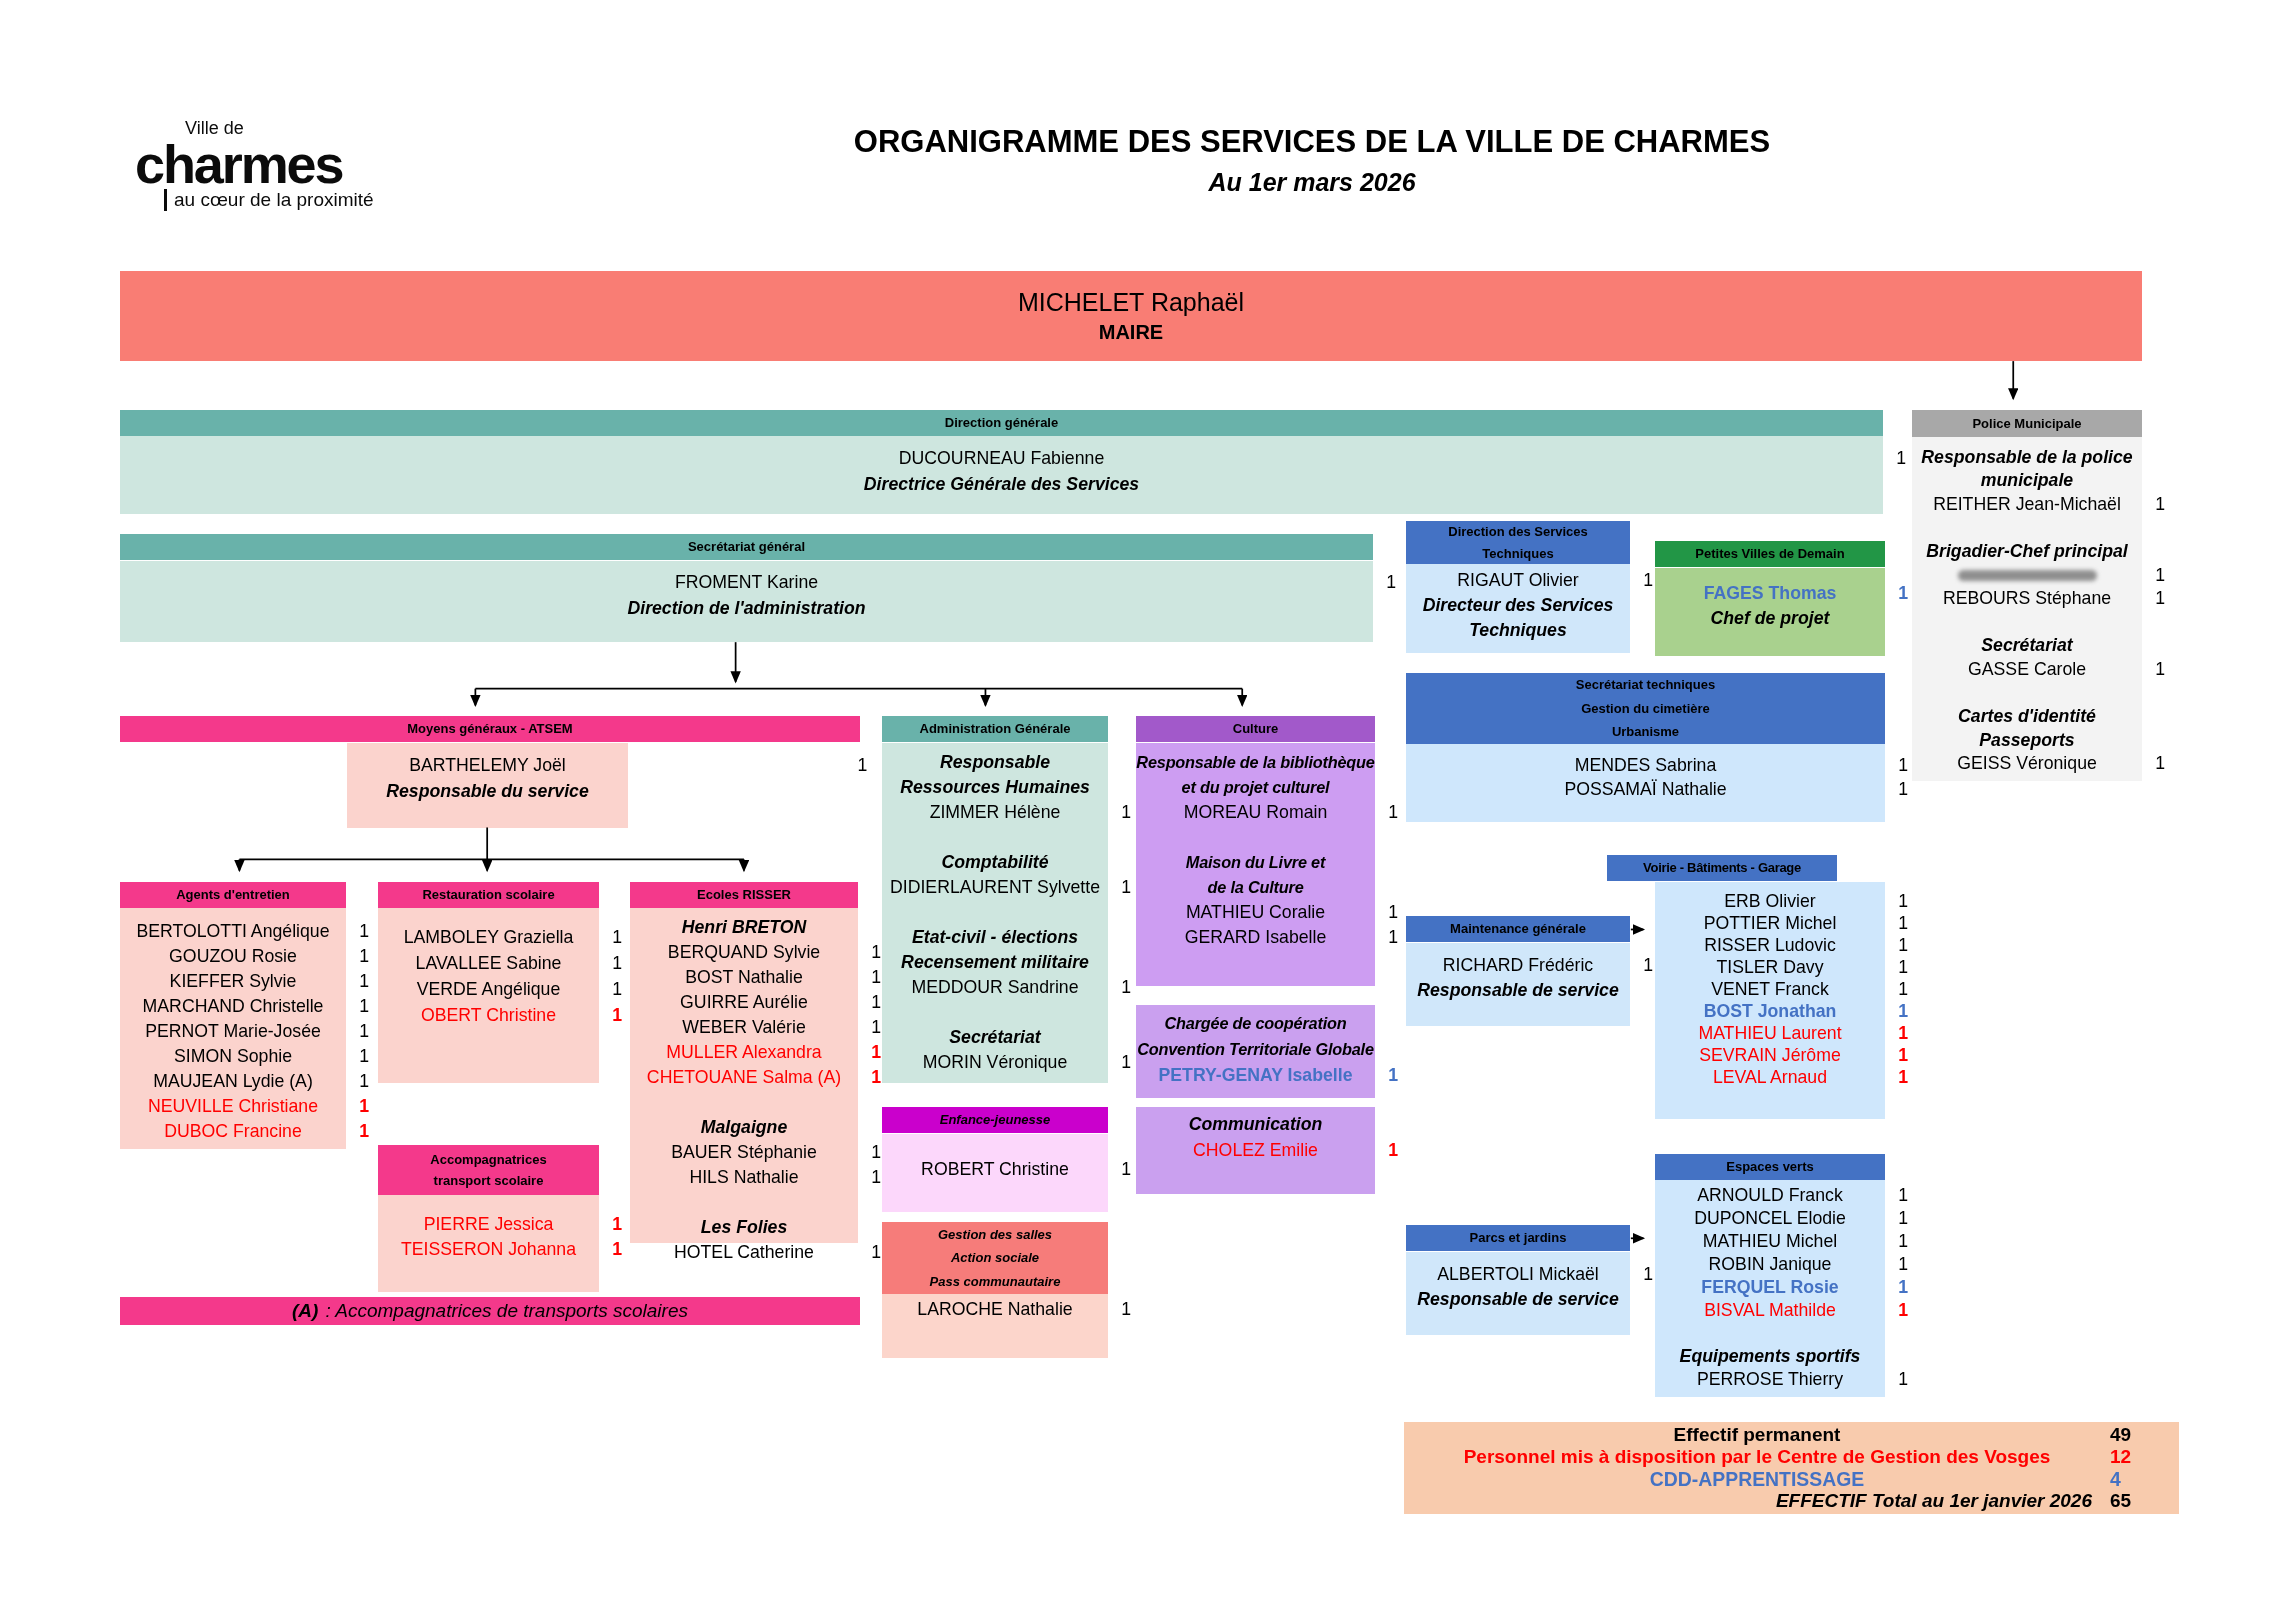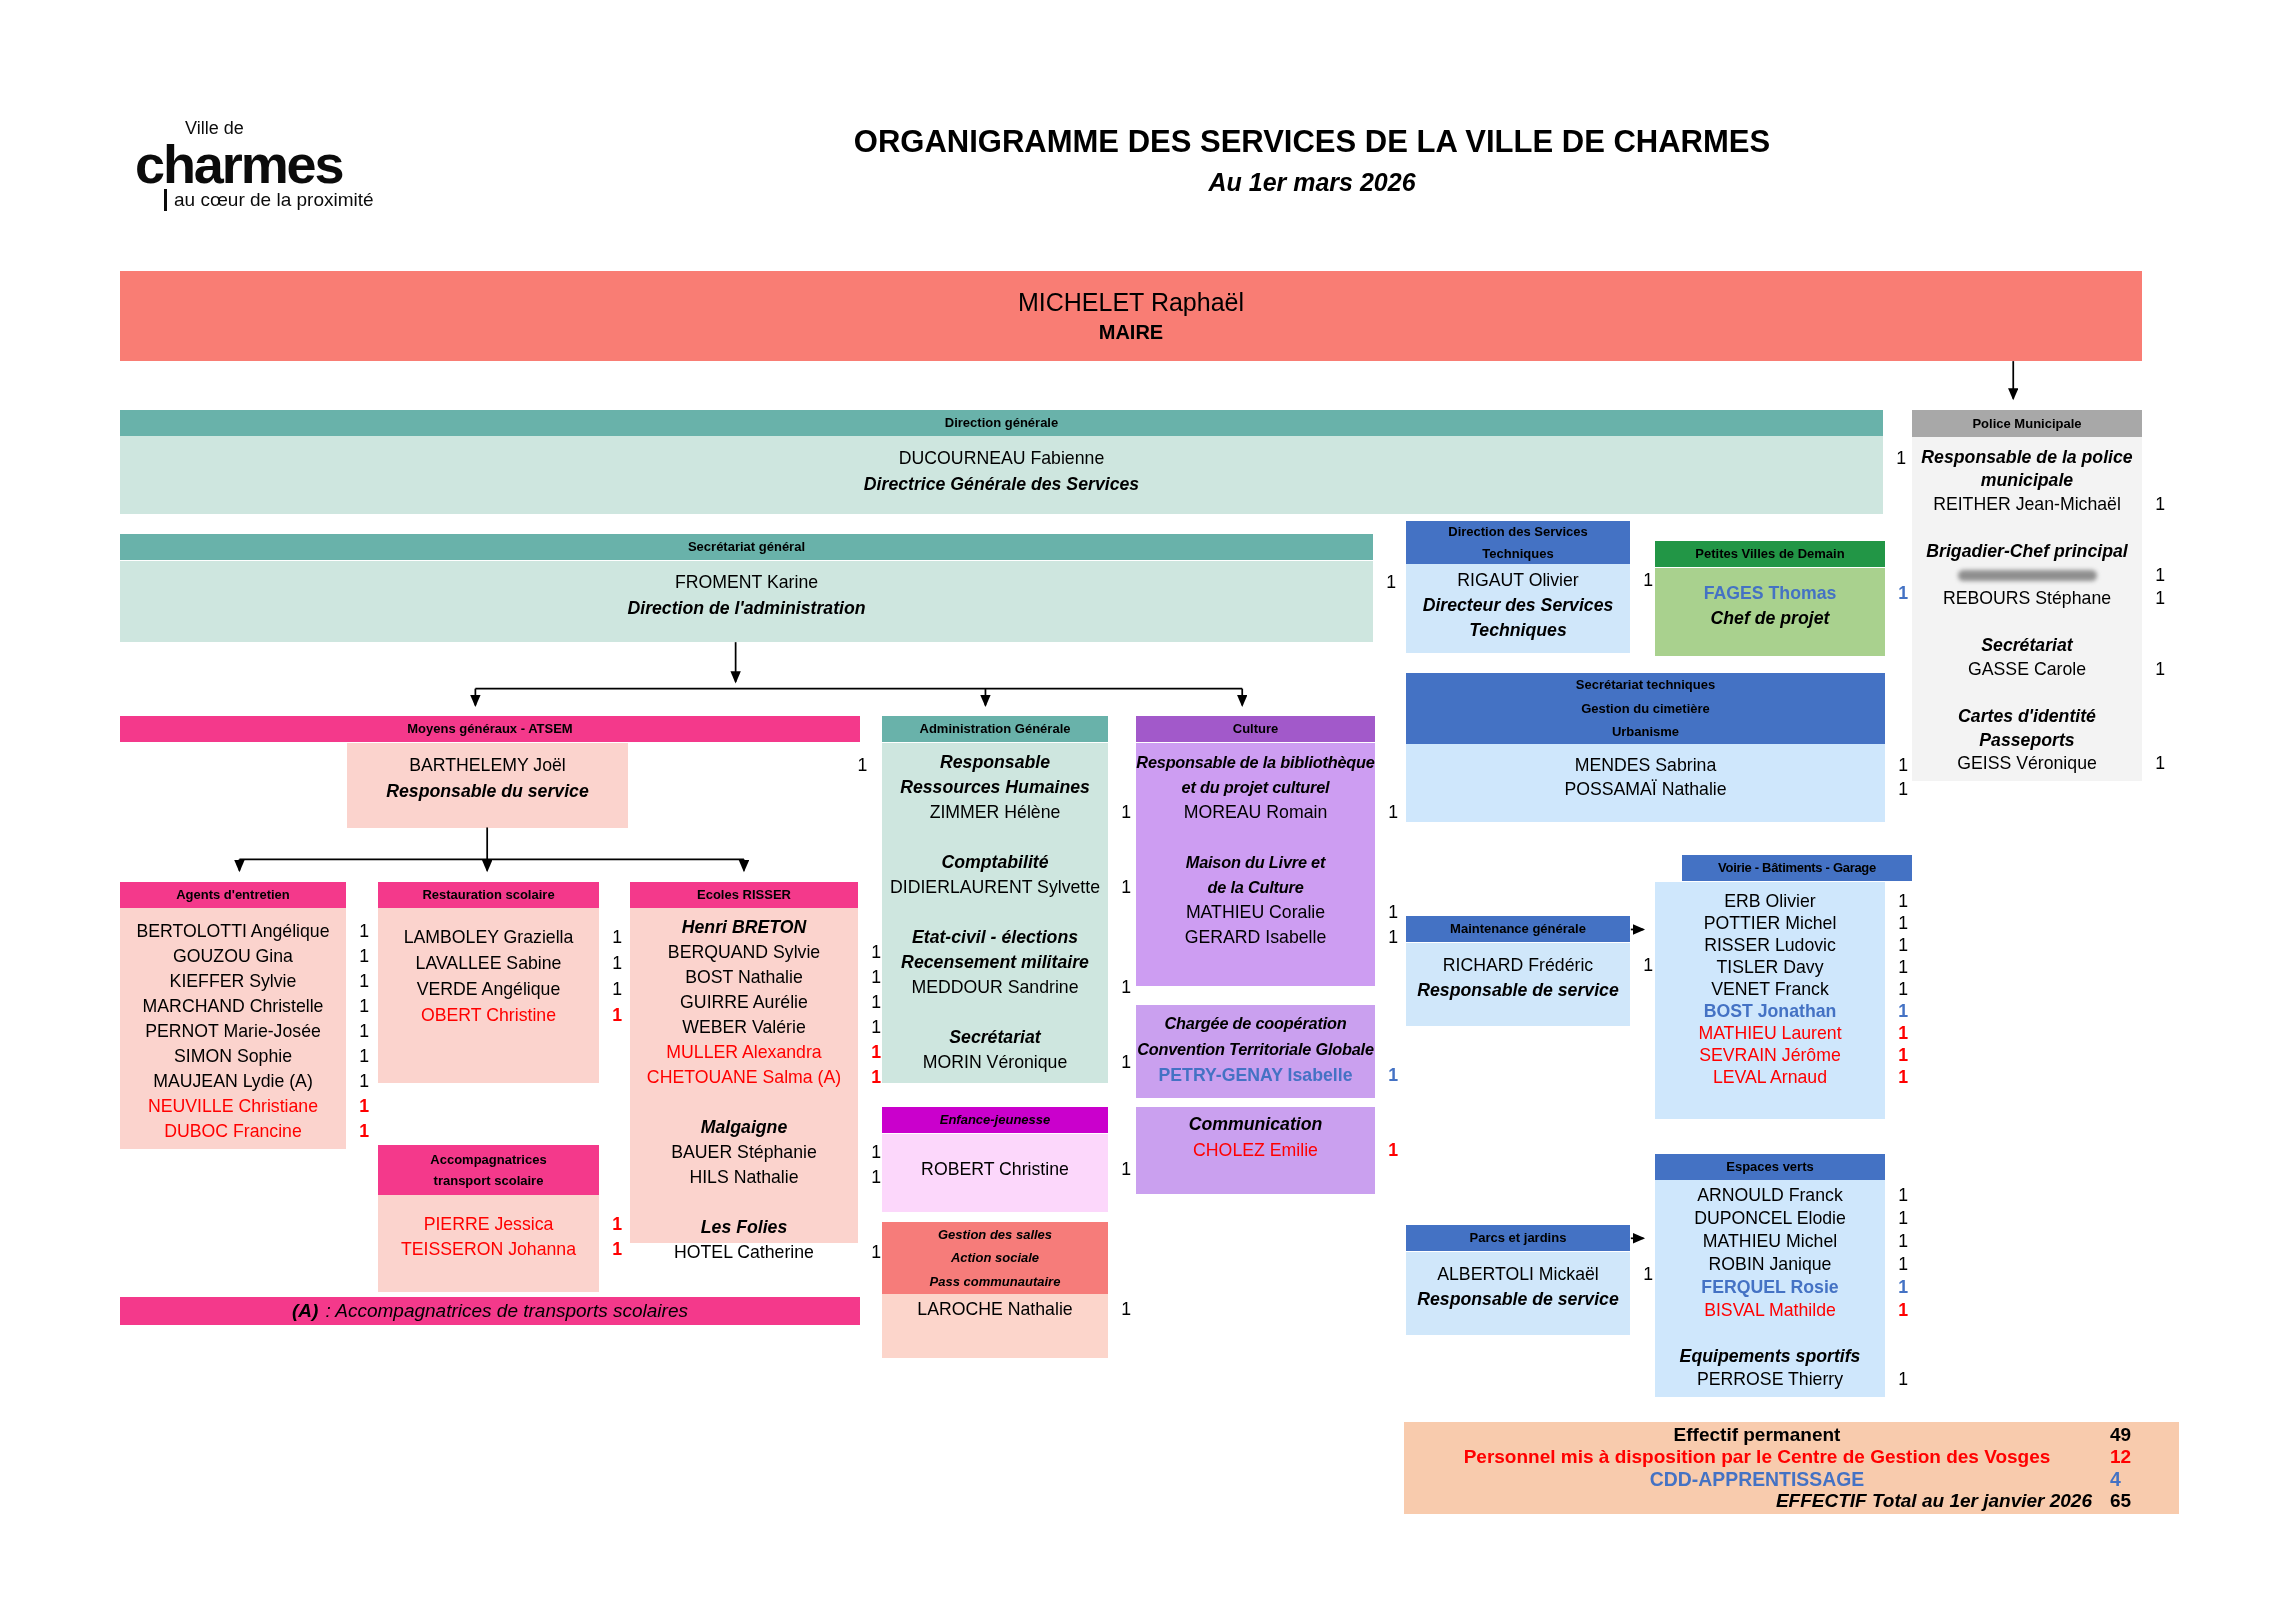--- a/index.html
+++ b/index.html
@@ -281,21 +281,21 @@
     <div>Agents d'entretien</div>
   </div>
   <div class="bx bg-lightpink" style="left:120px;top:908px;width:226px;height:241px;--pt:11px;--rh:25px;">
     <div class="rows">
 
     <div class="row person">
           <span class="nm">BERTOLOTTI Angélique</span>
           <span class="count">1</span>
         </div>
         <div class="row person">
-          <span class="nm">GOUZOU Gina</span>
+          <span class="nm">GOUZOU Rosie</span>
           <span class="count">1</span>
         </div>
         <div class="row person">
           <span class="nm">KIEFFER Sylvie</span>
           <span class="count">1</span>
         </div>
         <div class="row person">
           <span class="nm">MARCHAND Christelle</span>
           <span class="count">1</span>
         </div>
@@ -607,21 +607,21 @@
           <span class="nm">RICHARD Frédéric</span>
           <span class="count">1</span>
         </div>
         <div class="row role">
           <span class="nm">Responsable de service</span>
           <span class="count"></span>
         </div>
       </div>
   </div>
 
-  <div class="hdr blue" style="left:1682px;top:855px;width:230px;height:26px;letter-spacing:-0.3px;">
+  <div class="hdr blue" style="left:1607px;top:855px;width:230px;height:26px;letter-spacing:-0.3px;">
     <div>Voirie - Bâtiments - Garage</div>
   </div>
   <div class="bx bg-lightblue2" style="left:1655px;top:882px;width:230px;height:237px;--pt:8.3px;--rh:22px;">
     <div class="rows">
 
     <div class="row person">
           <span class="nm">ERB Olivier</span>
           <span class="count">1</span>
         </div>
         <div class="row person">

